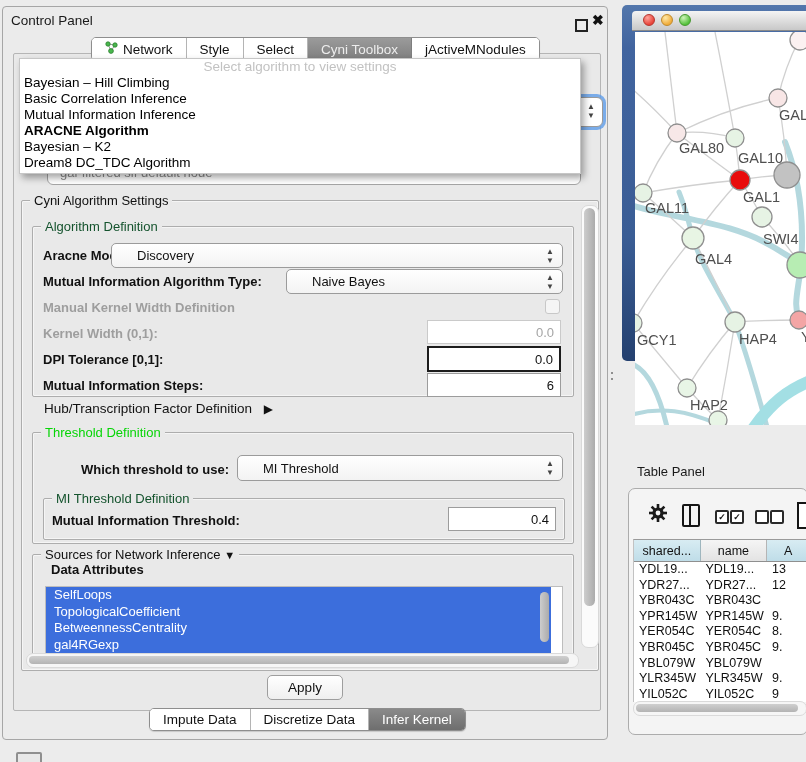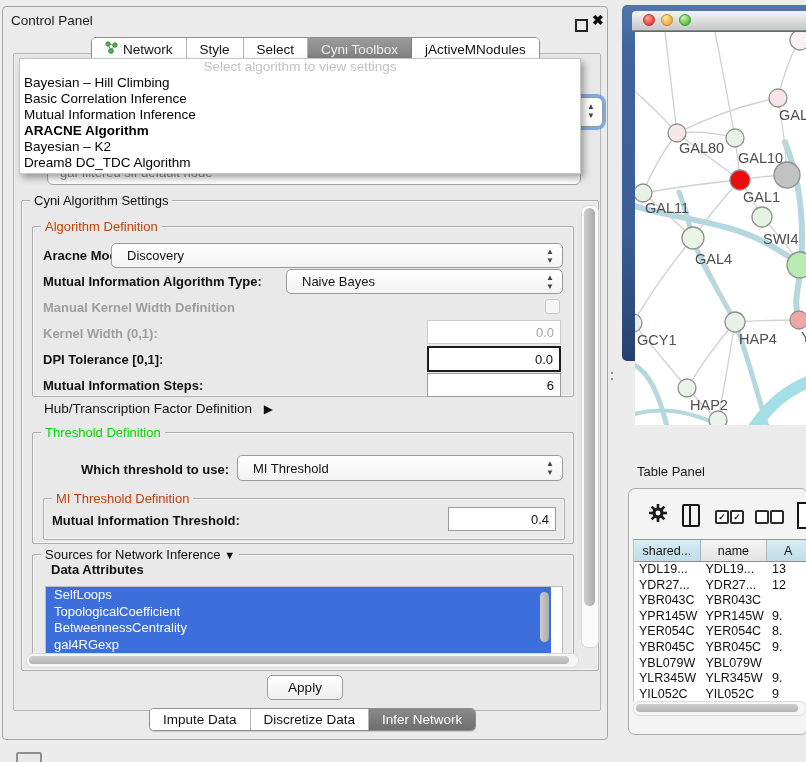--- a/index.html
+++ b/index.html
@@ -39,31 +39,31 @@
   .combo-frag{left:542px;top:90px;width:56px;height:28px;background:#FFF;border:1px solid #9A9A9A;
               border-radius:6px;z-index:16;box-shadow:0 0 0 3px rgba(94,156,233,.8);}
   .combo-frag .arr{position:absolute;right:7px;top:4px;font-size:8px;line-height:9px;color:#444;text-align:center;}
   .combo-bottom{left:44px;top:152px;width:534px;height:26px;background:#FFF;border:1px solid #A5A5A5;
                 border-radius:6px;z-index:16;line-height:26px;padding-left:12px;color:#8A8A8A;
                 font-size:13px;box-sizing:border-box;}
 
   
   .group{border:1px solid #ADADAD;border-radius:2px;box-shadow:inset 0 0 0 1px rgba(255,255,255,.55);}
   .gtitle{position:absolute;top:-8px;left:8px;background:#E9E9E9;padding:0 4px;font-size:13px;white-space:nowrap;}
-  .gtitle.blue{color:#c2410c;}
+  .gtitle.blue{color:#14532d;}
   .gtitle.green{color:#07D507;}
 
   .cyni{left:18px;top:193px;width:576px;height:469px;}
 
   .lbl{position:absolute;font-size:13px;font-weight:bold;color:#111;white-space:nowrap;}
   .lbl.dis{color:#9E9E9E;}
 
   .combo{position:absolute;background:linear-gradient(#FFFFFF,#F3F3F3);border:1px solid #9B9B9B;
          border-radius:5px;display:flex;align-items:center;font-size:13px;color:#111;
-         padding-left:15px;box-sizing:border-box;}
+         padding-left:25px;box-sizing:border-box;}
   .combo .carr{margin-left:auto;padding-right:8px;font-size:8px;line-height:9px;color:#444;text-align:center;}
 
   .field{position:absolute;background:#FFF;border:1px solid #9C9C9C;font-size:13px;color:#111;
          display:flex;align-items:center;justify-content:flex-end;padding:0 6px;box-sizing:border-box;}
   .field.focus{border:2px solid #1C1C1C;}
   .field.dis{border:1px solid #CACACA;color:#A5A5A5;}
 
   .chk{position:absolute;width:13px;height:13px;border:1px solid #C8C8C8;background:#F5F5F5;border-radius:3px;}
 
   .vscroll{position:absolute;background:#FBFBFB;border:1px solid #D9D9D9;border-radius:7px;}
@@ -264,21 +264,21 @@
     </div>
 
     <div class="abs seg cp-bottombar">
       <div class="s">
           <span>Impute Data</span>
         </div>
       <div class="s">
           <span>Discretize Data</span>
         </div>
       <div class="s dark-sel">
-          <span>Infer Network</span>
+          <span>Infer Kernel</span>
         </div>
     </div>
   </div>
 
   <div class="abs grip"></div>
 
   <div class="abs net-window">
     <div class="net-titlebar">
       <div class="tl red"></div>
       <div class="tl yellow"></div>

